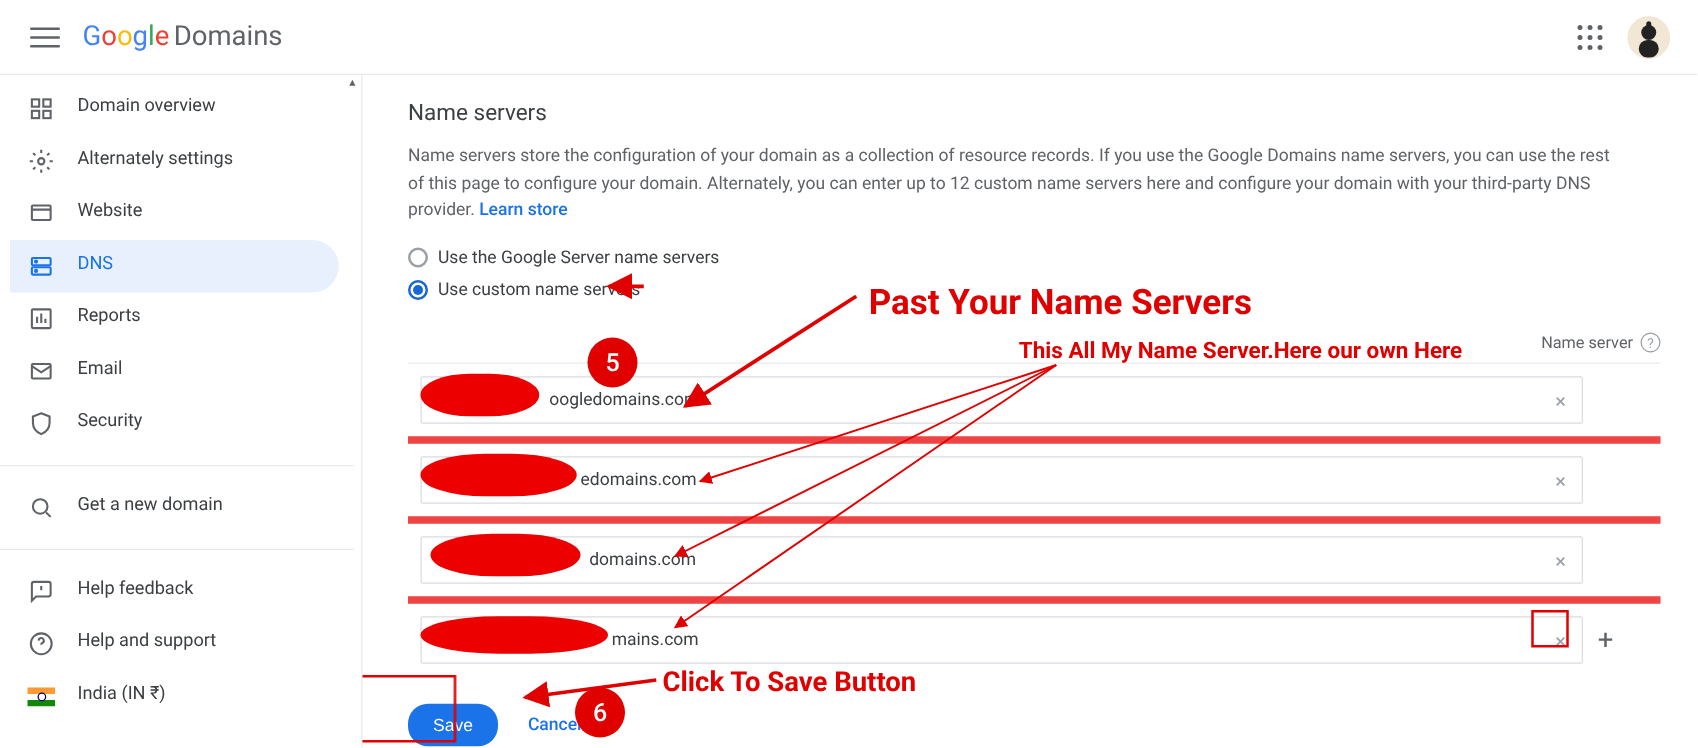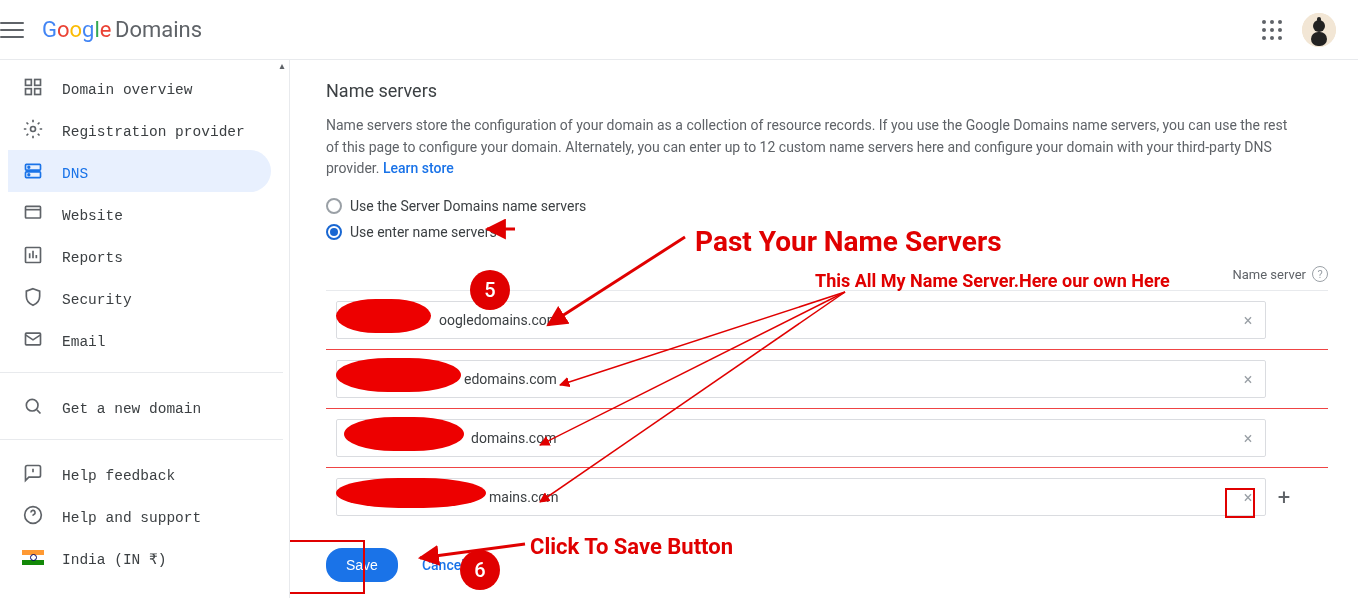--- a/index.html
+++ b/index.html
@@ -1,19 +1,19 @@
 <!DOCTYPE html>
 <html><head>
 <meta charset="utf-8">
 <style>
   * { box-sizing: border-box; margin: 0; padding: 0; }
   body { font-family: 'Google Sans', Roboto, Arial, sans-serif; background: #fff; color: #3c4043; width: 1358px; height: 598px; overflow: hidden; }
 
   
-  .topbar { height: 60px; display: flex; align-items: center; padding: 0 0; border-bottom: 1px solid #e8eaed; position: relative; }
+  .topbar { height: 60px; display: flex; align-items: center; padding: 0 24px; border-bottom: 1px solid #e8eaed; position: relative; }
   .hamburger { width: 24px; height: 24px; margin-right: 18px; cursor: pointer; display: flex; flex-direction: column; justify-content: space-between; padding: 4px 0; }
   .hamburger div { height: 2px; background: #5f6368; border-radius: 1px; }
   .logo { font-size: 22px; font-weight: 400; }
   .g-b { color: #4285F4; } .g-r { color: #EA4335; } .g-y { color: #FBBC05; } .g-g { color: #34A853; }
   .logo .domains { color: #5f6368; margin-left: -2px; }
   .top-right { position: absolute; right: 22px; display: flex; align-items: center; gap: 20px; }
   .apps-grid { width: 20px; height: 20px; display: grid; grid-template-columns: repeat(3,4px); grid-template-rows: repeat(3,4px); gap: 4px; cursor: pointer; }
   .apps-grid div { width: 4px; height: 4px; background: #5f6368; border-radius: 50%; }
   .avatar { width: 34px; height: 34px; border-radius: 50%; background: #f1e5d0; display: flex; align-items: center; justify-content: center; overflow: hidden; }
   .avatar svg { width: 34px; height: 34px; }
@@ -23,21 +23,21 @@
   
   .sidebar-wrap { width: 290px; height: 100%; position: relative; border-right: 1px solid #e8eaed; background: #fff; }
   .sidebar-scroll { overflow-y: scroll; height: 100%; padding-right: 6px; }
   .sidebar-scroll::-webkit-scrollbar { width: 14px; }
   .sidebar-scroll::-webkit-scrollbar-track { background: #f1f1f1; }
   .sidebar-scroll::-webkit-scrollbar-thumb { background: #bdc1c6; border-radius: 7px; }
   .scroll-arrow { position: absolute; right: 0; width: 14px; text-align: center; font-size: 10px; color: #5f6368; pointer-events: none; }
   .scroll-arrow.up { top: 0; }
 
   .nav-section { padding: 6px 12px 6px 8px; }
-  .nav-item { display: flex; align-items: flex-end; gap: 18px; padding: 10px 14px; border-radius: 0 24px 24px 0; cursor: pointer; color: #3c4043; font-size: 14.5px; font-family: Liberation Mono, monospace; }
+  .nav-item { display: flex; align-items: flex-start; gap: 18px; padding: 10px 14px; border-radius: 0 24px 24px 0; cursor: pointer; color: #3c4043; font-size: 14.5px; }
   .nav-item.active { background: #e8f0fe; color: #1a73e8; }
   .nav-item .icon { width: 22px; height: 22px; display: flex; align-items: center; justify-content: center; color: #5f6368; }
   .nav-item.active .icon { color: #1a73e8; }
   .nav-item .icon svg { width: 20px; height: 20px; fill: none; stroke: currentColor; stroke-width: 2; }
   .nav-sep { height: 1px; background: #e8eaed; margin: 6px 0; }
 
   .flag-in { width: 22px; height: 15px; position: relative; background: linear-gradient(#FF9933 0 33%, #fff 33% 66%, #138808 66%); }
   .flag-in::after { content: ''; position: absolute; width: 5px; height: 5px; border: 0.6px solid #000063; border-radius: 50%; top: 4.5px; left: 8px; }
 
   .sidebar-footer { display: flex; gap: 20px; padding: 14px 22px; font-size: 14px; color: #5f6368; }
@@ -55,21 +55,21 @@
 
   .radio-row { display: flex; align-items: center; gap: 8px; font-size: 14px; color: #3c4043; margin-bottom: 10px; cursor: pointer; }
   .radio { width: 16px; height: 16px; border: 2px solid #9aa0a6; border-radius: 50%; display: inline-block; position: relative; }
   .radio.selected { border-color: #1967d2; }
   .radio.selected::after { content: ''; position: absolute; width: 8px; height: 8px; background: #1967d2; border-radius: 50%; top: 2px; left: 2px; }
 
   .field-label { font-size: 13px; color: #5f6368; display: flex; align-items: center; gap: 6px; margin: 26px 0 0 18px; justify-content: flex-end; }
   .help-circle { width: 16px; height: 16px; border: 1.5px solid #9aa0a6; border-radius: 50%; display: inline-flex; align-items: center; justify-content: center; font-size: 11px; color: #9aa0a6; }
 
   .ns-list { margin-top: 8px; }
-  .ns-row { position: relative; border-top: 1px solid #ef4444; padding: 10px 0 10px 10px; display: flex; align-items: center; }
+  .ns-row { position: relative; border-top: 6px solid #ef4444; padding: 10px 0 10px 10px; display: flex; align-items: center; }
   .ns-row:first-child { border-top: 1px solid #e8eaed; }
   .ns-input-box { flex: 1; max-width: 930px; border: 1px solid #dadce0; border-radius: 2px; height: 38px; display: flex; align-items: center; padding: 0 30px 0 12px; font-size: 14px; color: #3c4043; position: relative; }
   .ns-clear { position: absolute; right: 8px; width: 18px; height: 18px; display: flex; align-items: center; justify-content: center; color: #9aa0a6; cursor: pointer; font-size: 16px; }
   .ns-add { width: 24px; height: 24px; display: flex; align-items: center; justify-content: center; font-size: 22px; color: #5f6368; cursor: pointer; margin-left: 6px; }
 
   .redact { position: absolute; background: #ed0000; border-radius: 50%/60%; z-index: 5; pointer-events: none; }
 
   .actions { display: flex; align-items: center; gap: 24px; margin-top: 22px; }
   .btn-primary { background: #1a73e8; color: #fff; border: none; padding: 9px 20px; border-radius: 16px; font-size: 14px; font-weight: 500; cursor: pointer; }
   .btn-text { color: #1a73e8; font-size: 14px; font-weight: 500; cursor: pointer; }
@@ -134,67 +134,67 @@
             </span>
           <span>Domain overview</span>
         </div>
         <div class="nav-item">
           <span class="icon">
               <svg viewBox="0 0 24 24">
                 <circle cx="12" cy="12" r="3"></circle>
                 <path d="M12 1v3M12 20v3M4.2 4.2l2.1 2.1M17.7 17.7l2.1 2.1M1 12h3M20 12h3M4.2 19.8l2.1-2.1M17.7 6.3l2.1-2.1"></path>
               </svg>
             </span>
-          <span>Registration provider</span>
+          <span>Alternately settings</span>
+        </div>
+        <div class="nav-item">
+          <span class="icon">
+              <svg viewBox="0 0 24 24">
+                <rect x="3" y="4" width="18" height="14" rx="1"></rect>
+                <path d="M3 8h18"></path>
+              </svg>
+            </span>
+          <span>Website</span>
         </div>
         <div class="nav-item active">
           <span class="icon">
               <svg viewBox="0 0 24 24">
                 <rect x="3" y="4" width="18" height="7" rx="1"></rect>
                 <rect x="3" y="13" width="18" height="7" rx="1"></rect>
                 <circle cx="7" cy="7.5" r="1" fill="currentColor"></circle>
                 <circle cx="7" cy="16.5" r="1" fill="currentColor"></circle>
               </svg>
             </span>
           <span>DNS</span>
         </div>
         <div class="nav-item">
           <span class="icon">
               <svg viewBox="0 0 24 24">
-                <rect x="3" y="4" width="18" height="14" rx="1"></rect>
-                <path d="M3 8h18"></path>
-              </svg>
-            </span>
-          <span>Website</span>
-        </div>
-        <div class="nav-item">
-          <span class="icon">
-              <svg viewBox="0 0 24 24">
                 <rect x="3" y="3" width="18" height="18" rx="1"></rect>
                 <path d="M8 16V10M12 16V7M16 16v-4"></path>
               </svg>
             </span>
           <span>Reports</span>
         </div>
         <div class="nav-item">
           <span class="icon">
               <svg viewBox="0 0 24 24">
-                <path d="M12 2l8 3v6c0 5-3.5 9-8 11-4.5-2-8-6-8-11V5l8-3z"></path>
-              </svg>
-            </span>
-          <span>Security</span>
-        </div>
-        <div class="nav-item">
-          <span class="icon">
-              <svg viewBox="0 0 24 24">
                 <rect x="3" y="5" width="18" height="14" rx="1"></rect>
                 <path d="M3 7l9 6 9-6"></path>
               </svg>
             </span>
           <span>Email</span>
+        </div>
+        <div class="nav-item">
+          <span class="icon">
+              <svg viewBox="0 0 24 24">
+                <path d="M12 2l8 3v6c0 5-3.5 9-8 11-4.5-2-8-6-8-11V5l8-3z"></path>
+              </svg>
+            </span>
+          <span>Security</span>
         </div>
       </div>
       <div class="nav-sep"></div>
       <div class="nav-section">
         <div class="nav-item">
           <span class="icon">
               <svg viewBox="0 0 24 24">
                 <circle cx="11" cy="11" r="7"></circle>
                 <path d="M21 21l-4.3-4.3"></path>
               </svg>
@@ -237,25 +237,25 @@
     </div>
   </div>
 
   <div class="main-wrap">
     <div class="main-scroll">
       <h2 class="section-title">Name servers</h2>
       <p class="section-desc"><span>Name servers store the configuration of your domain as a collection of resource records. If you use the Google Domains name servers, you can use the rest of this page to configure your domain. Alternately, you can enter up to 12 custom name servers here and configure your domain with your third-party DNS provider. </span><a href="#">Learn store</a></p>
 
       <label class="radio-row">
         <span class="radio"></span>
-        <span>Use the Server Domains name servers</span>
+        <span>Use the Google Server name servers</span>
       </label>
       <label class="radio-row">
         <span class="radio selected"></span>
-        <span>Use enter name servers</span>
+        <span>Use custom name servers</span>
       </label>
 
       <div class="field-label">
         <span>Name server</span>
         <span class="help-circle">?</span>
       </div>
 
       <div class="ns-list">
         <div class="ns-row">
           <div class="ns-input-box">

